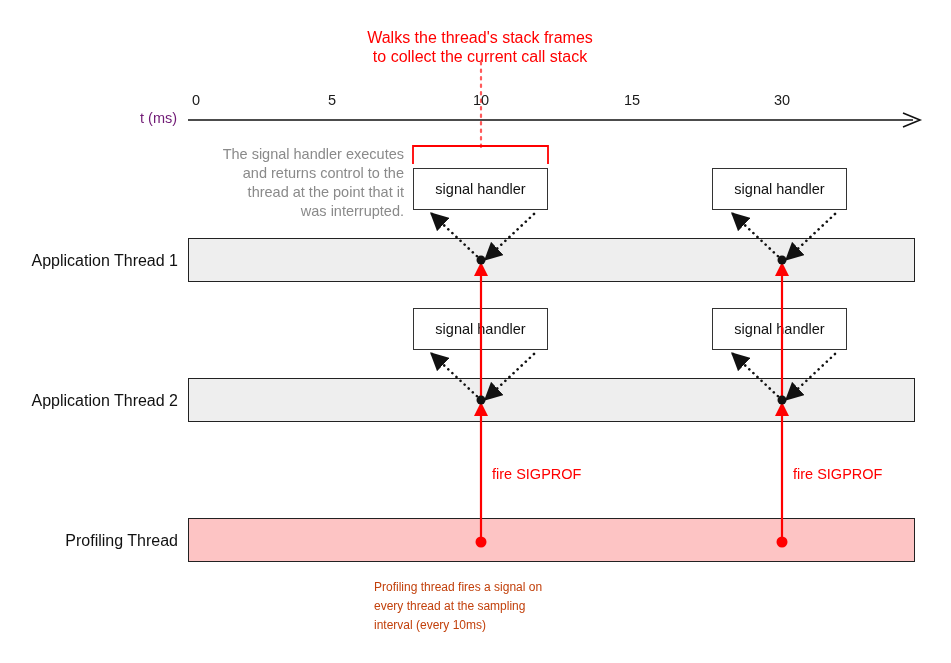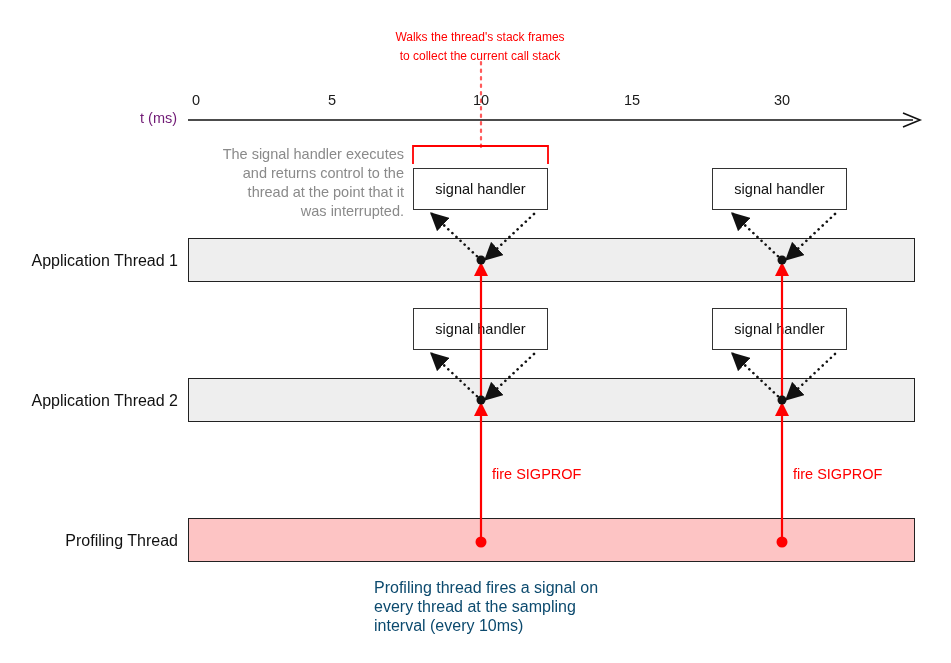--- a/index.html
+++ b/index.html
@@ -13,28 +13,28 @@
     height: 663px;
     background: #ffffff;
     font-family: "Liberation Sans", sans-serif;
     overflow: hidden;
   }
   .abs { position: absolute; }
 
   
   .note-red {
     color: #ff0000;
-    font-size: 12px;
+    font-size: 16px;
     line-height: 19px;
     text-align: center;
     white-space: pre-line;
   }
   .note-red-left {
-    color: #0c4a6e;
-    font-size: 16px;
+    color: #c2410c;
+    font-size: 12px;
     line-height: 19px;
     text-align: left;
     white-space: pre-line;
   }
   .note-gray {
     color: #8a8a8a;
     font-size: 14.5px;
     line-height: 19px;
     text-align: right;
     white-space: pre-line;

